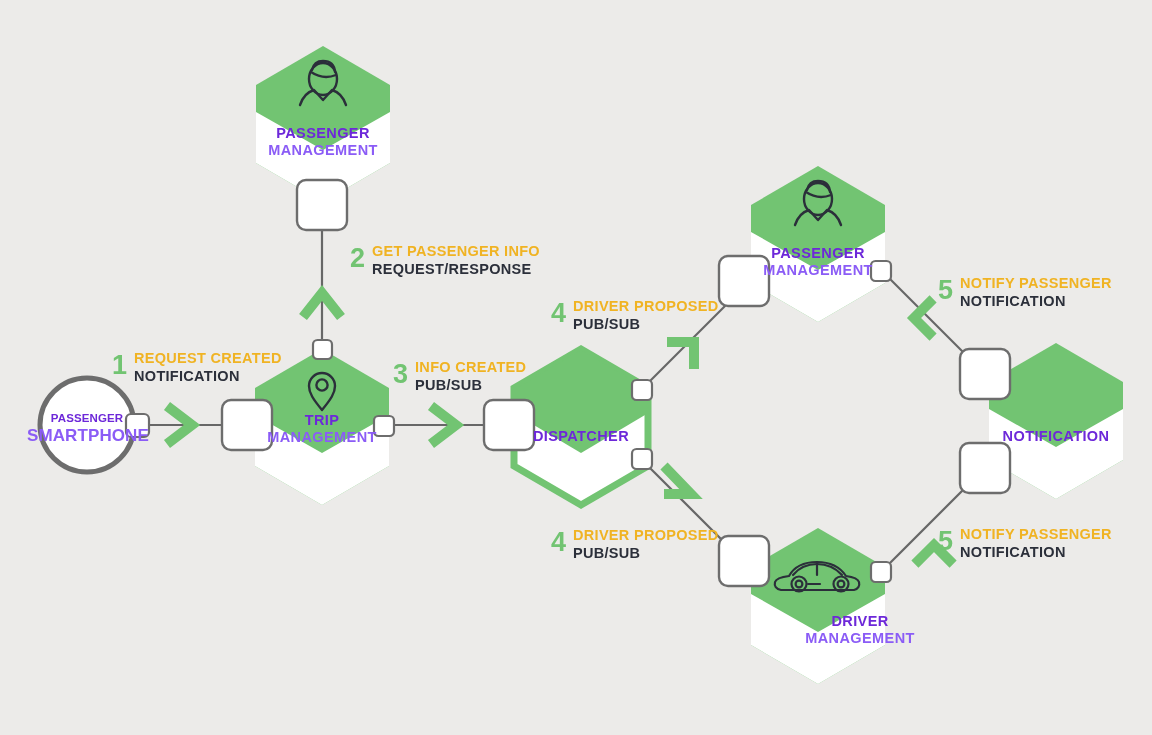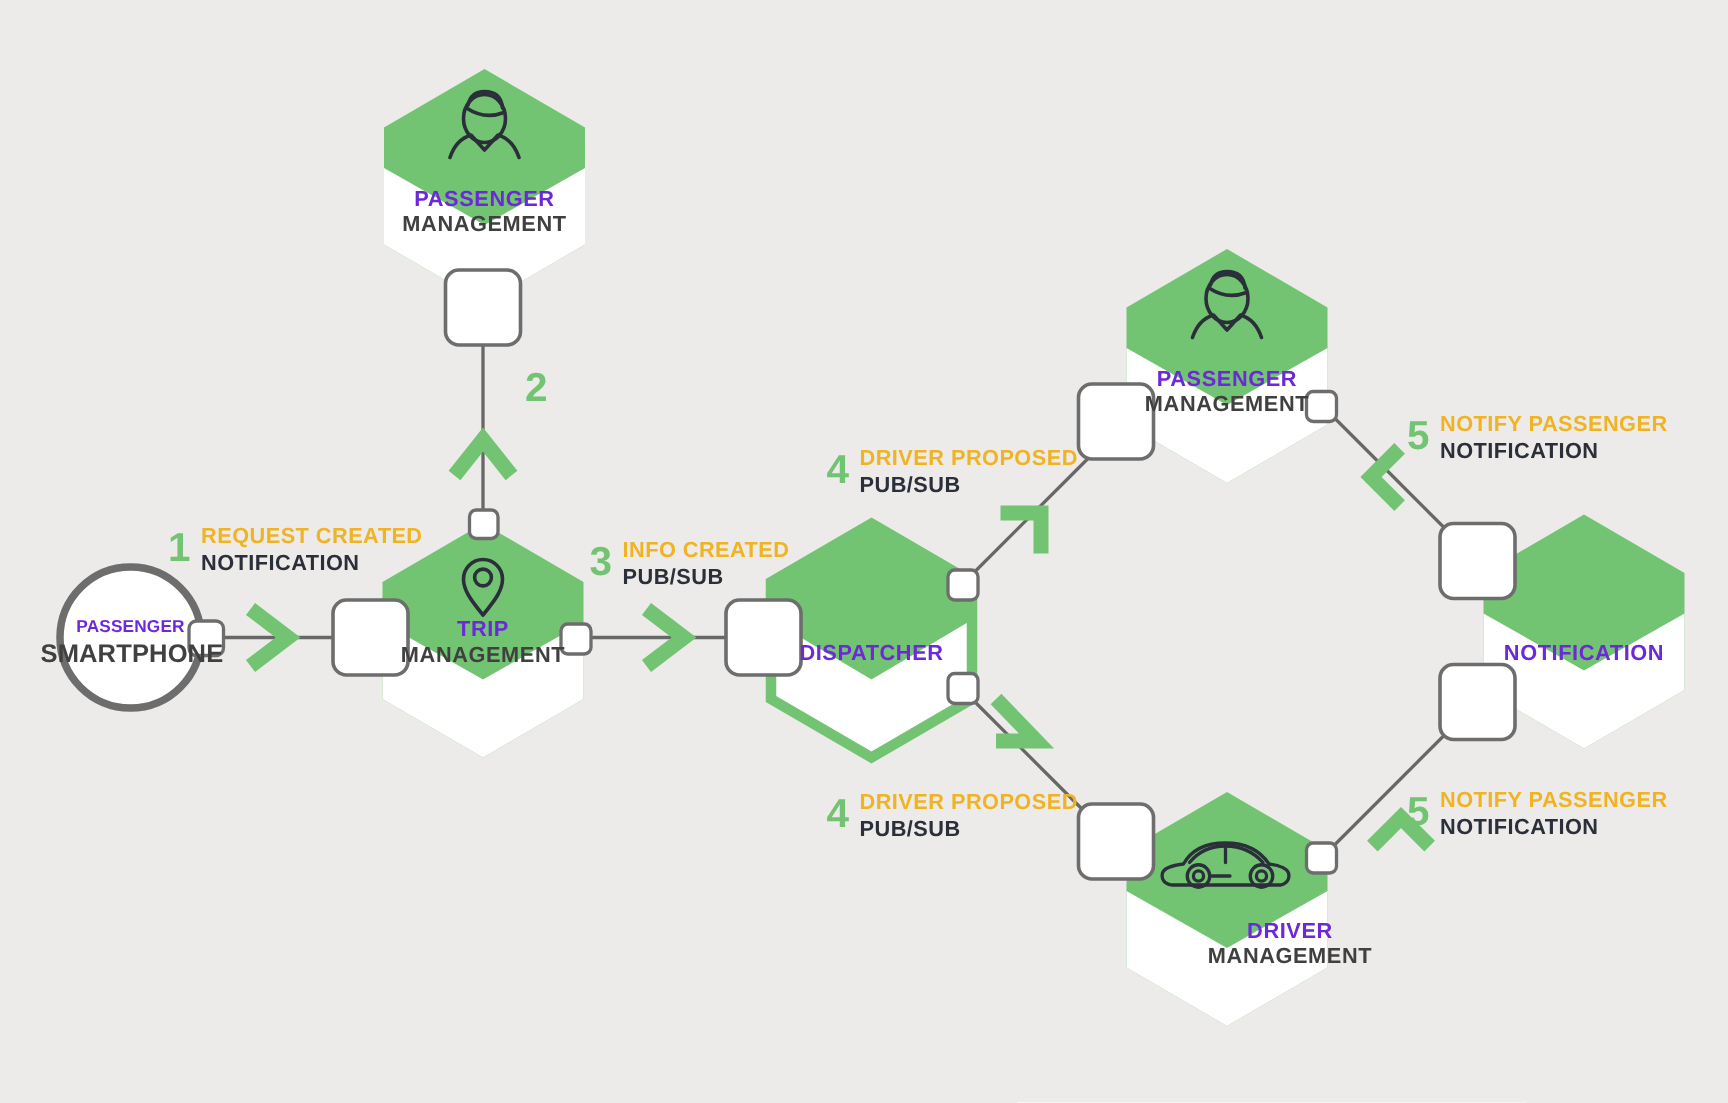--- a/index.html
+++ b/index.html
@@ -32,21 +32,21 @@
   }
   .node-label .l1 {
     display: block;
     color: #6d28d9;
     font-weight: bold;
     font-size: 14.5px;
     letter-spacing: 0.4px;
   }
   .node-label .l2 {
     display: block;
-    color: #404040;
+    color: #8b5cf6;
     font-weight: bold;
     font-size: 14.5px;
     letter-spacing: 0.4px;
   }
   .phone-label .l1 { font-size: 11.5px; letter-spacing: 0.1px; }
   .phone-label .l2 { font-size: 17px; letter-spacing: 0.1px; }
 
   .step {
     position: absolute;
     white-space: nowrap;
@@ -222,20 +222,24 @@
   <div class="step" style="left:112px; top:348px;">
     <span class="num">1</span>
     <span class="txt">
       <span class="title">REQUEST CREATED</span>
       <span class="sub">NOTIFICATION</span>
     </span>
   </div>
 
   <div class="step" style="left:350px; top:241px;">
     <span class="num">2</span>
+    <span class="txt">
+      <span class="title">GET PASSENGER INFO</span>
+      <span class="sub">REQUEST/RESPONSE</span>
+    </span>
   </div>
 
   <div class="step" style="left:393px; top:357px;">
     <span class="num">3</span>
     <span class="txt">
       <span class="title">INFO CREATED</span>
       <span class="sub">PUB/SUB</span>
     </span>
   </div>
 

